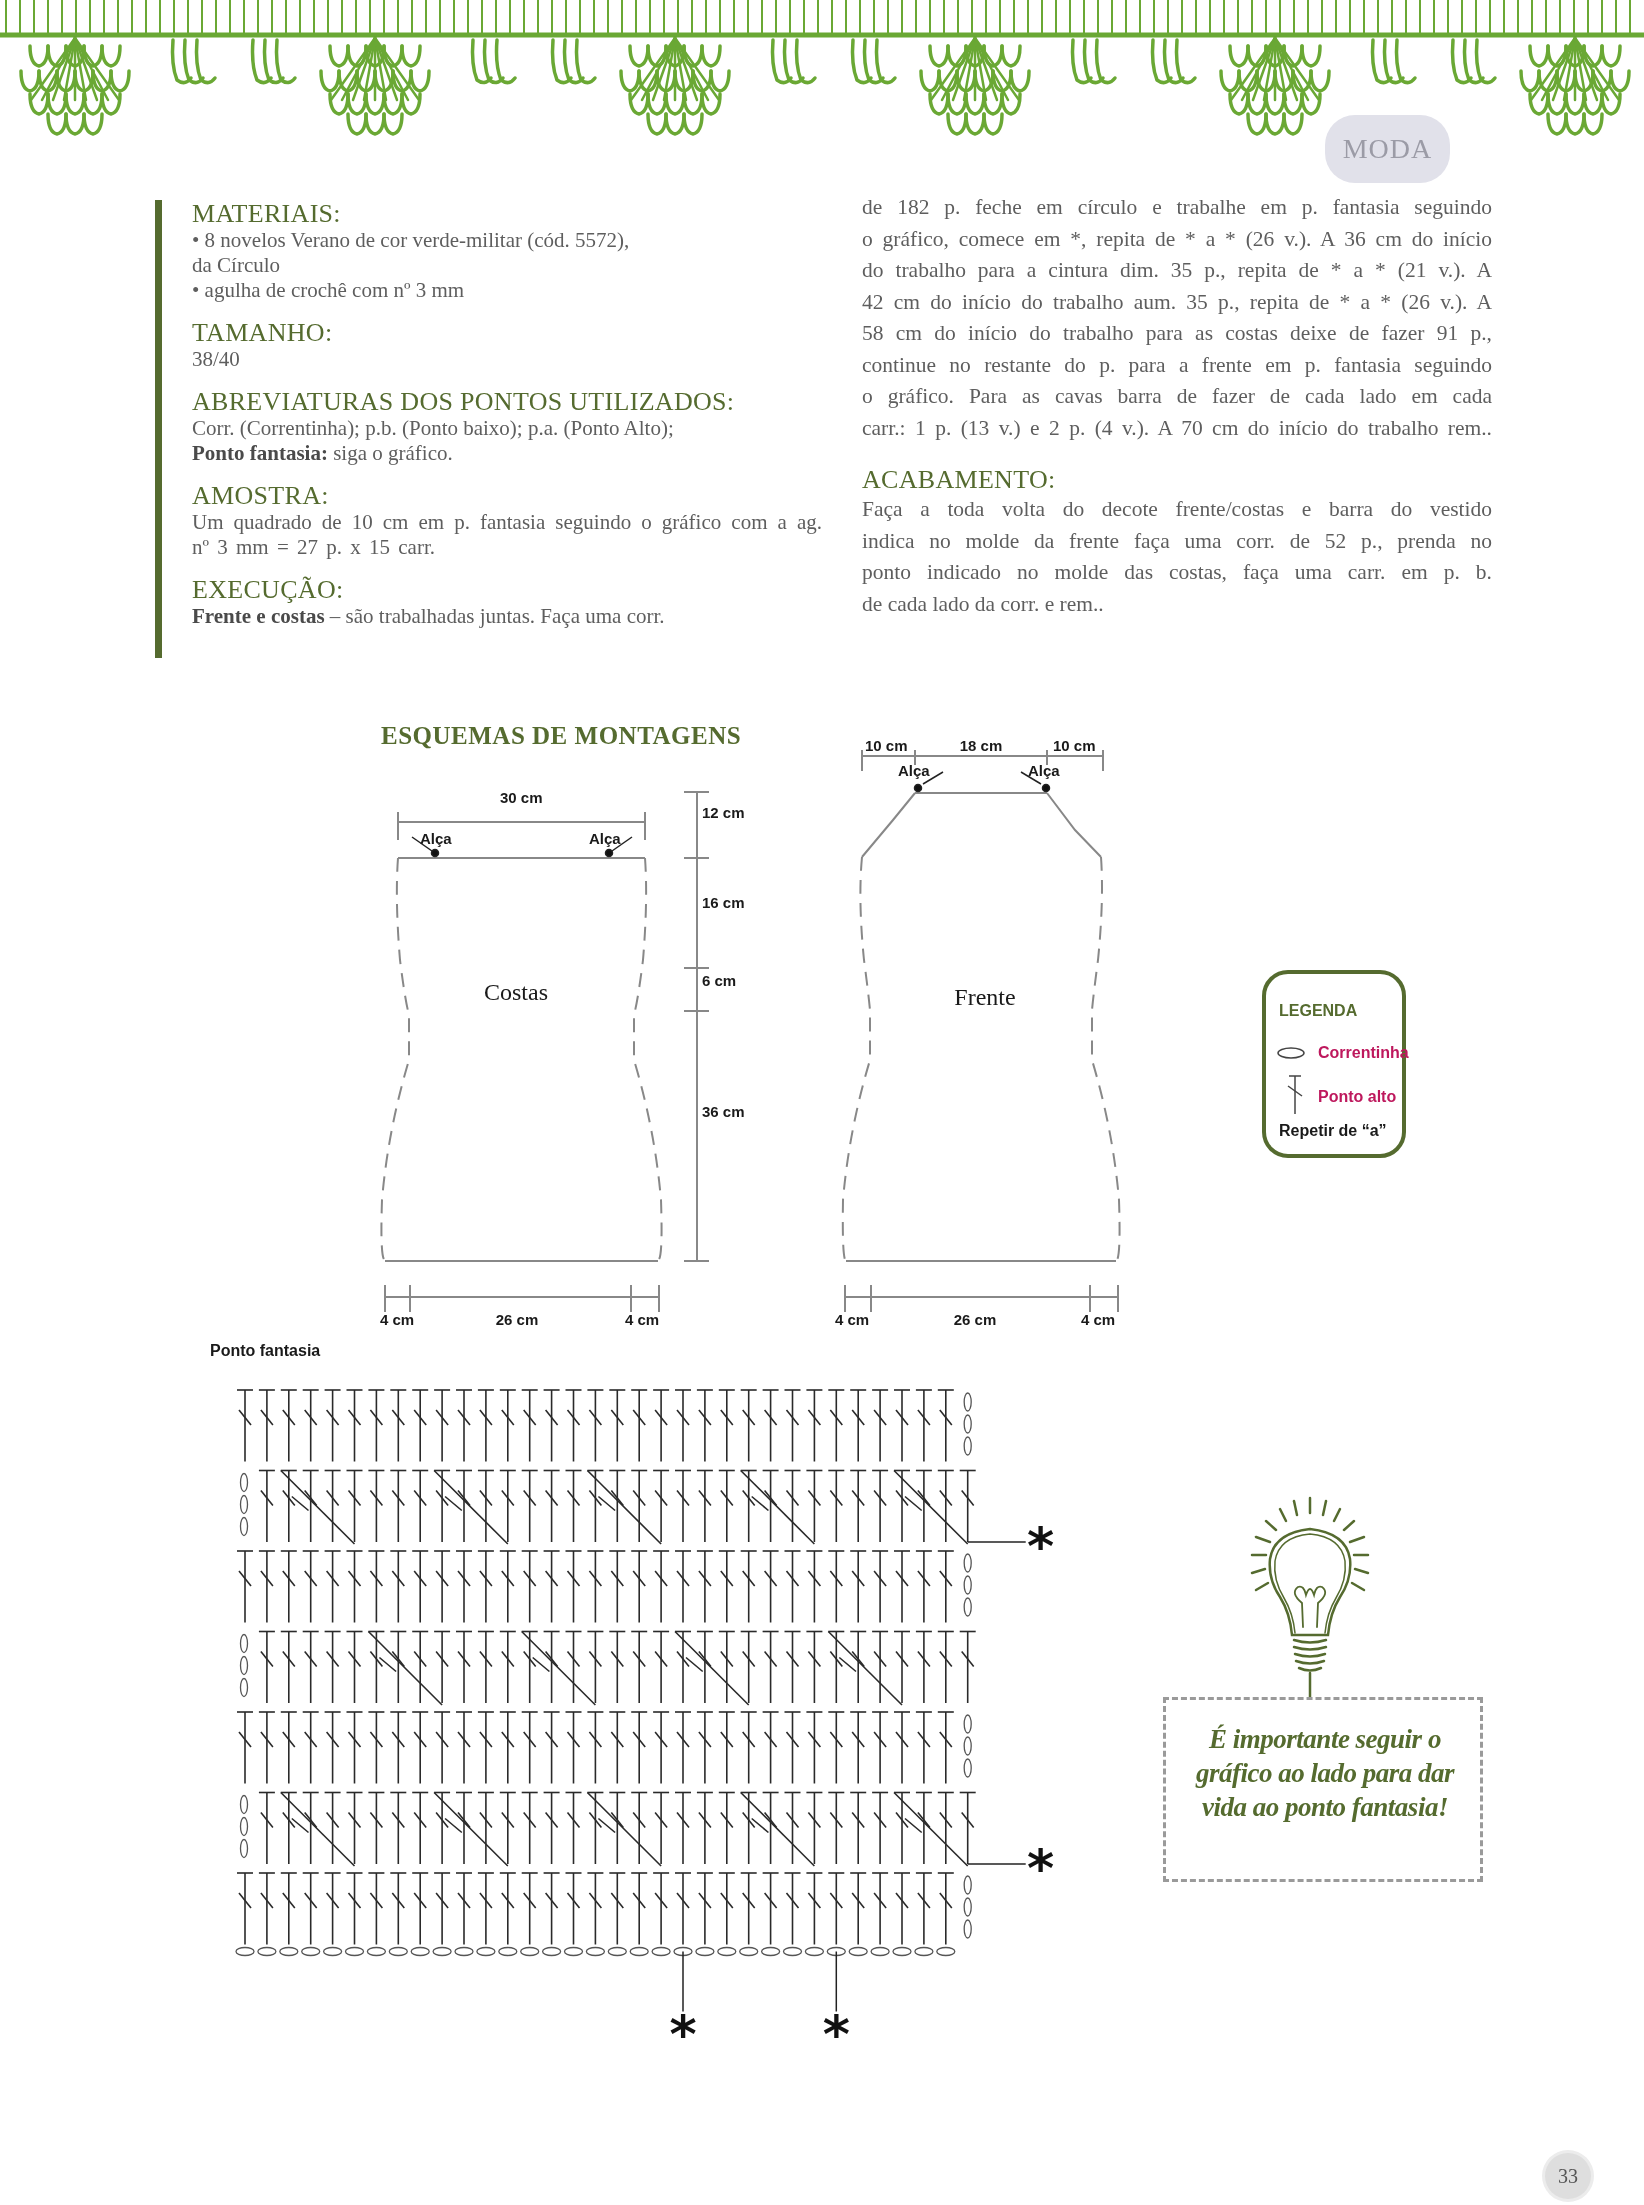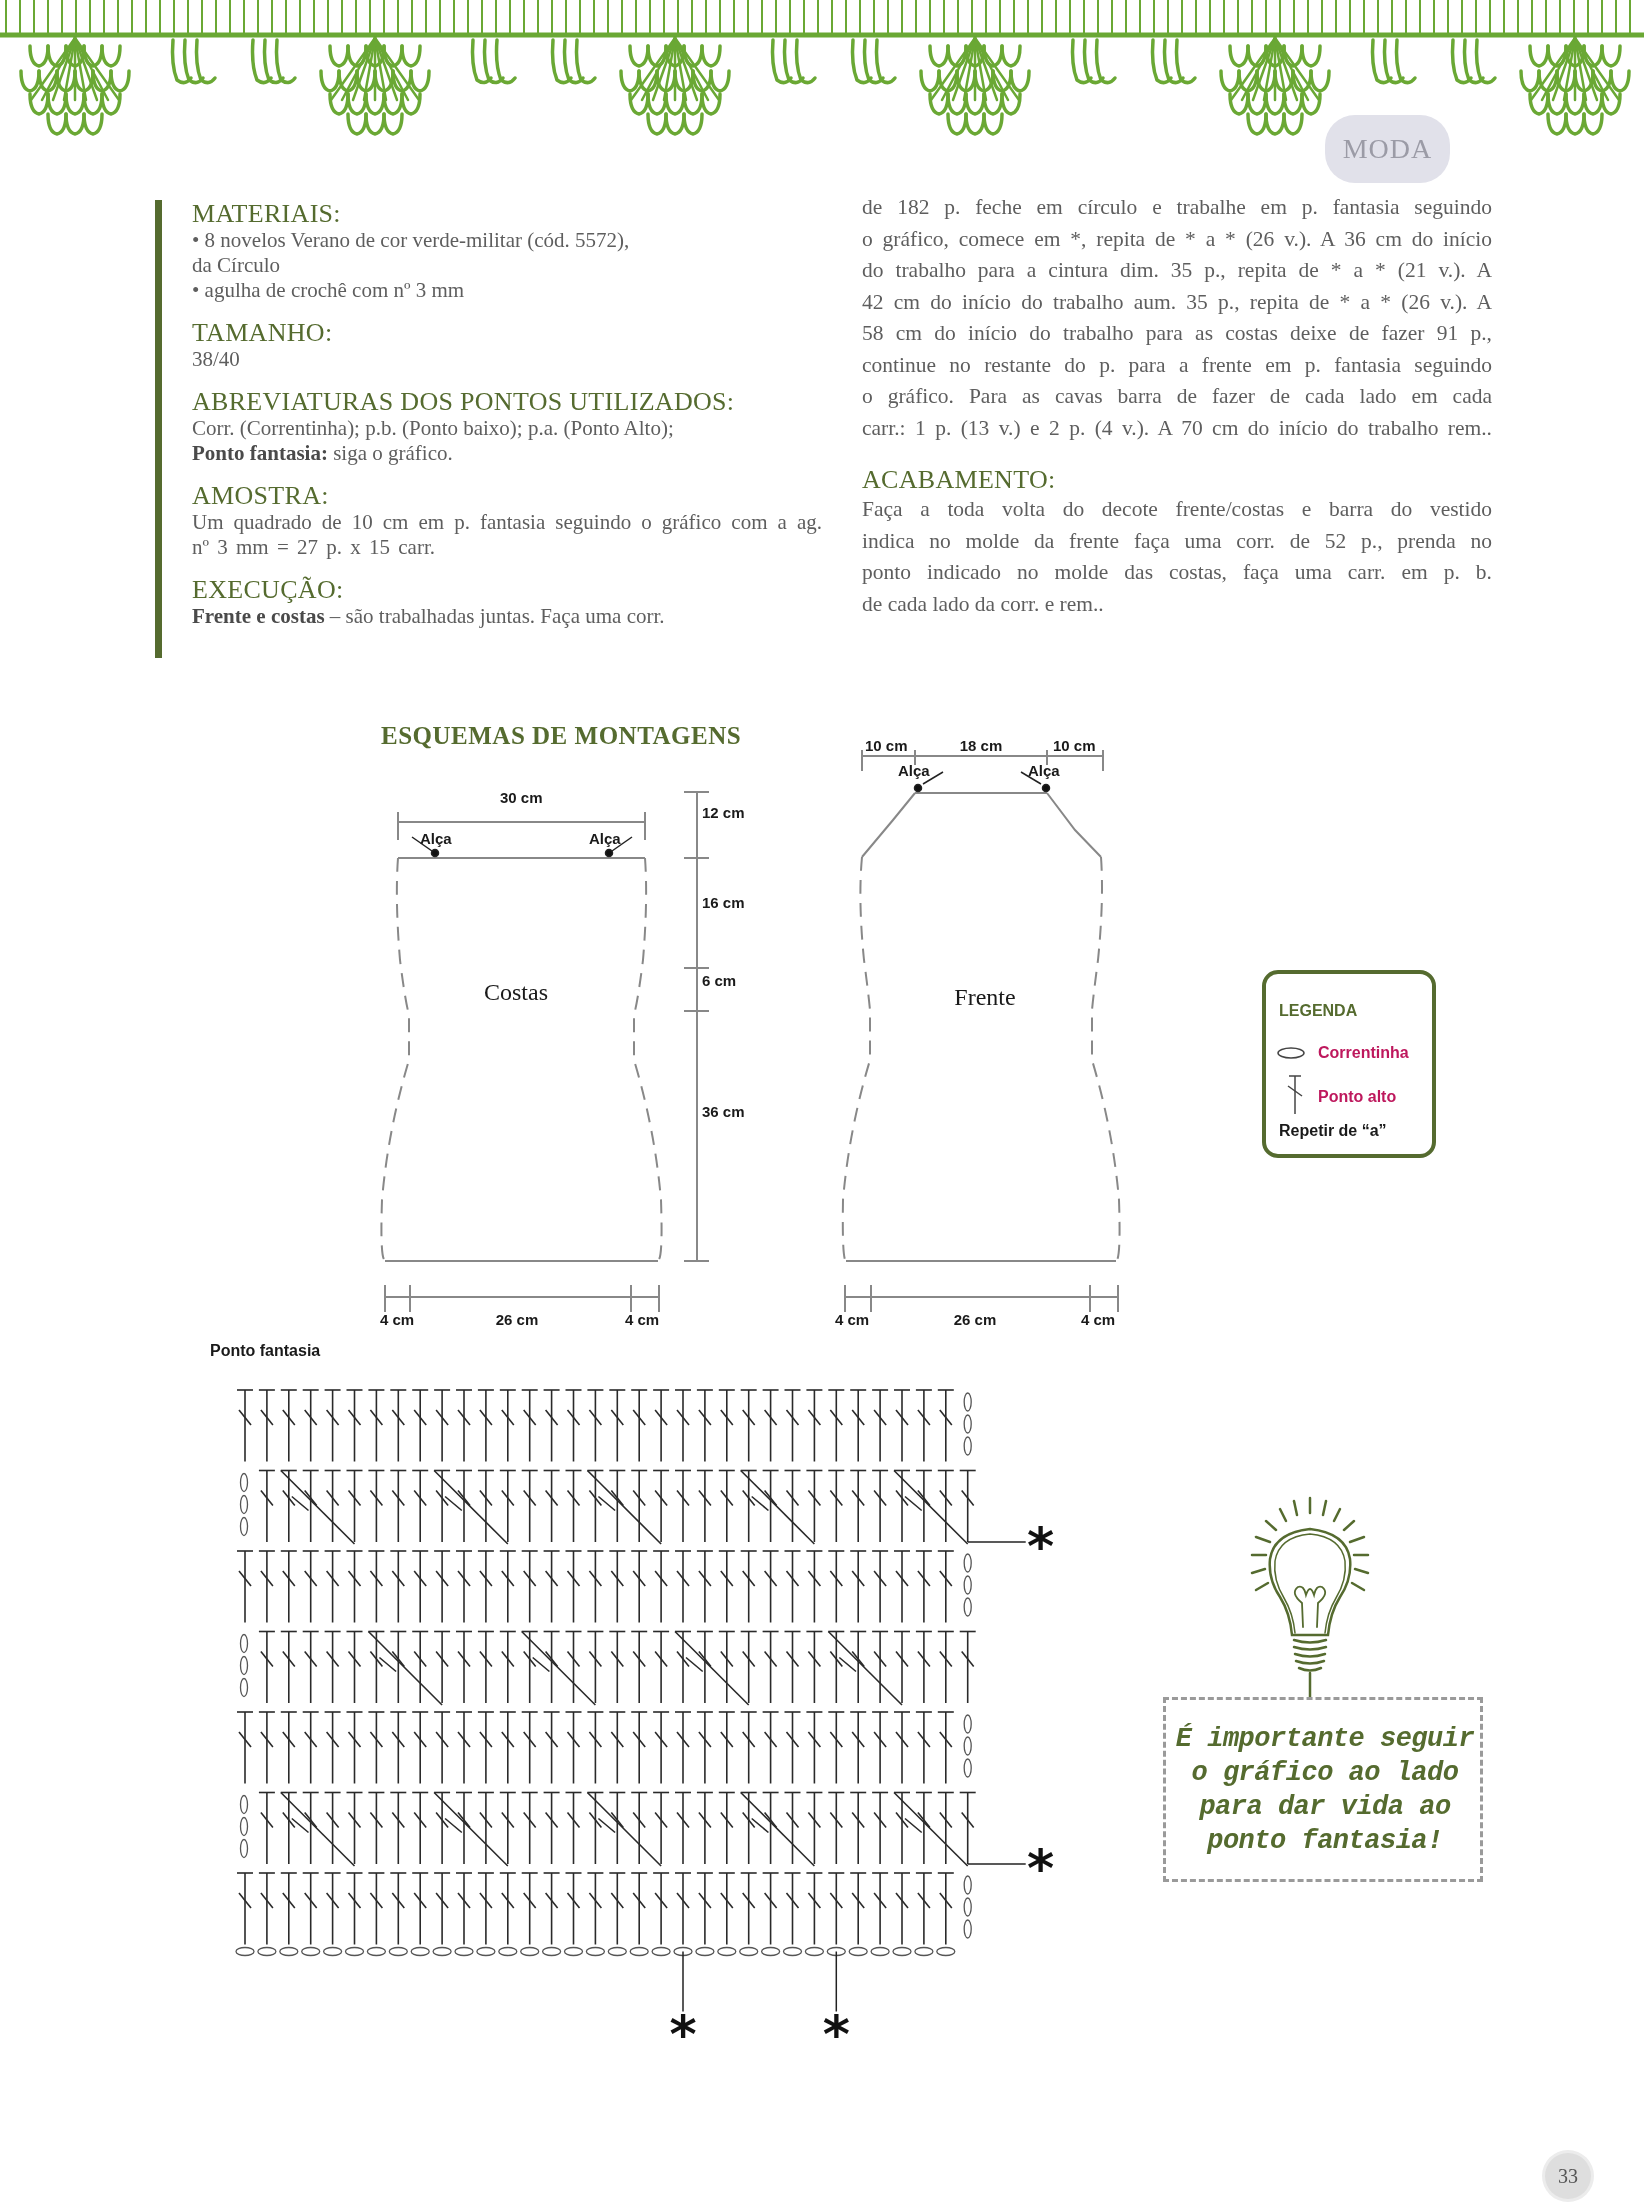--- a/index.html
+++ b/index.html
@@ -27,36 +27,36 @@
   .r-line { display: block; text-align: justify; text-align-last: justify; height: 31.5px; line-height: 31.5px; font-size: 21.5px; white-space: nowrap; }
   .r-line.last { text-align-last: left; }
   b { color: #4a4a4a; text-align: right; }
 
   
   #esq-title { position: absolute; left: 381px; top: 722px; font-family: "Liberation Serif", serif; font-weight: bold; font-size: 25px; color: #556b2f; letter-spacing: 0.5px; }
   #diagrams { position: absolute; left: 0; top: 0; width: 1644px; height: 1360px; pointer-events: none; }
   #diagrams text { font-family: "Liberation Sans", sans-serif; font-weight: bold; fill: #1a1a1a; }
 
   
-  #legend { position: absolute; left: 1262px; top: 970px; width: 174px; height: 188px; border: 4px solid #556b2f; border-radius: 16px; }
+  #legend { position: absolute; left: 1262px; top: 970px; width: 144px; height: 188px; border: 4px solid #556b2f; border-radius: 26px; }
   #legend .lg-title { position: absolute; left: 13px; top: 28px; font-family: "Liberation Sans", sans-serif; font-weight: bold; font-size: 16px; color: #556b2f; }
   #legend .lg-item { position: absolute; left: 52px; font-family: "Liberation Sans", sans-serif; font-weight: bold; font-size: 16px; color: #be185d; }
   #legend .lg-repeat { position: absolute; left: 13px; top: 148px; font-family: "Liberation Sans", sans-serif; font-weight: bold; font-size: 16px; color: #1a1a1a; }
   #legend svg { position: absolute; }
 
   
   #chart-label { position: absolute; left: 210px; top: 1342px; font-family: "Liberation Sans", sans-serif; font-weight: bold; font-size: 16px; color: #1a1a1a; }
   #stitch-chart { position: absolute; left: 0; top: 1370px; width: 1100px; height: 680px; }
 
   
   #bulb { position: absolute; left: 1230px; top: 1495px; width: 160px; height: 205px; }
   #tip-box { position: absolute; left: 1163px; top: 1697px; width: 320px; height: 185px; border: 3px dashed #9a9a9a; }
   #tip-text {
     position: absolute; left: 6px; top: 22px; width: 306px;
-    font-family: Liberation Mono, monospace; font-style: italic; font-weight: bold;
+    font-family: Liberation Serif, serif; font-style: italic; font-weight: bold;
     font-size: 27px; line-height: 34px; color: #556b2f; text-align: center; letter-spacing: -0.5px;
   }
 
   
   #page-num {
     position: absolute; left: 1545px; top: 2153px; width: 46px; height: 46px; border-radius: 50%;
     background: #dedede; display: flex; align-items: center; justify-content: center;
     font-family: "Liberation Serif", serif; font-size: 20px; color: #555;
     box-shadow: 0 0 0 3px #ececec;
   }

